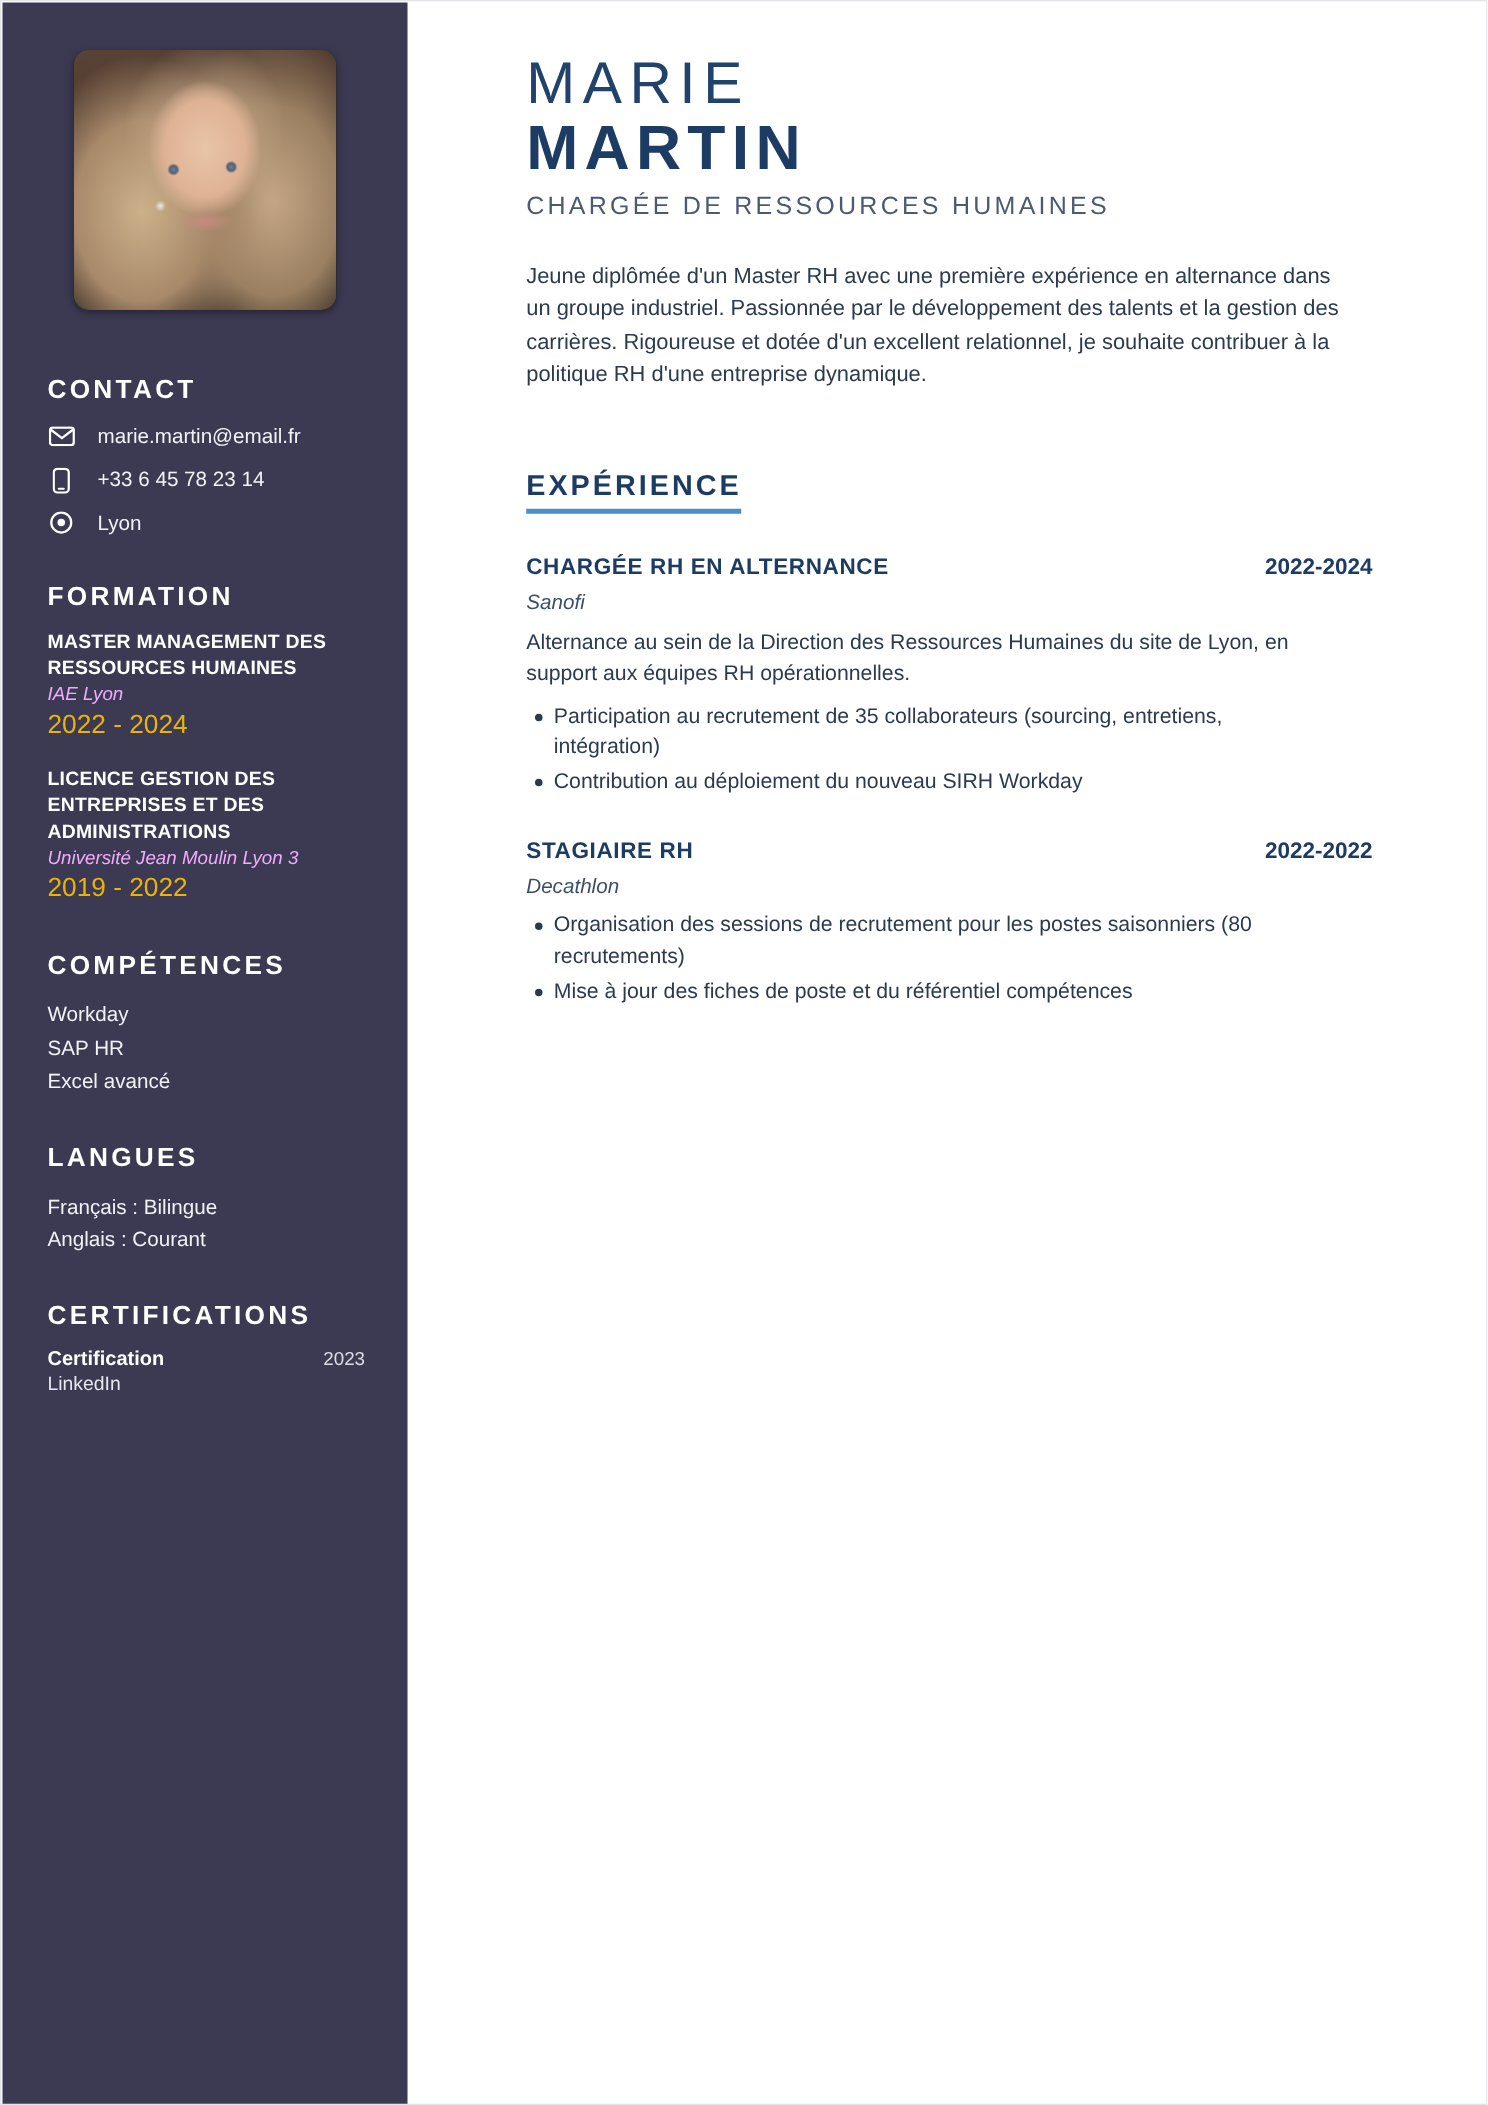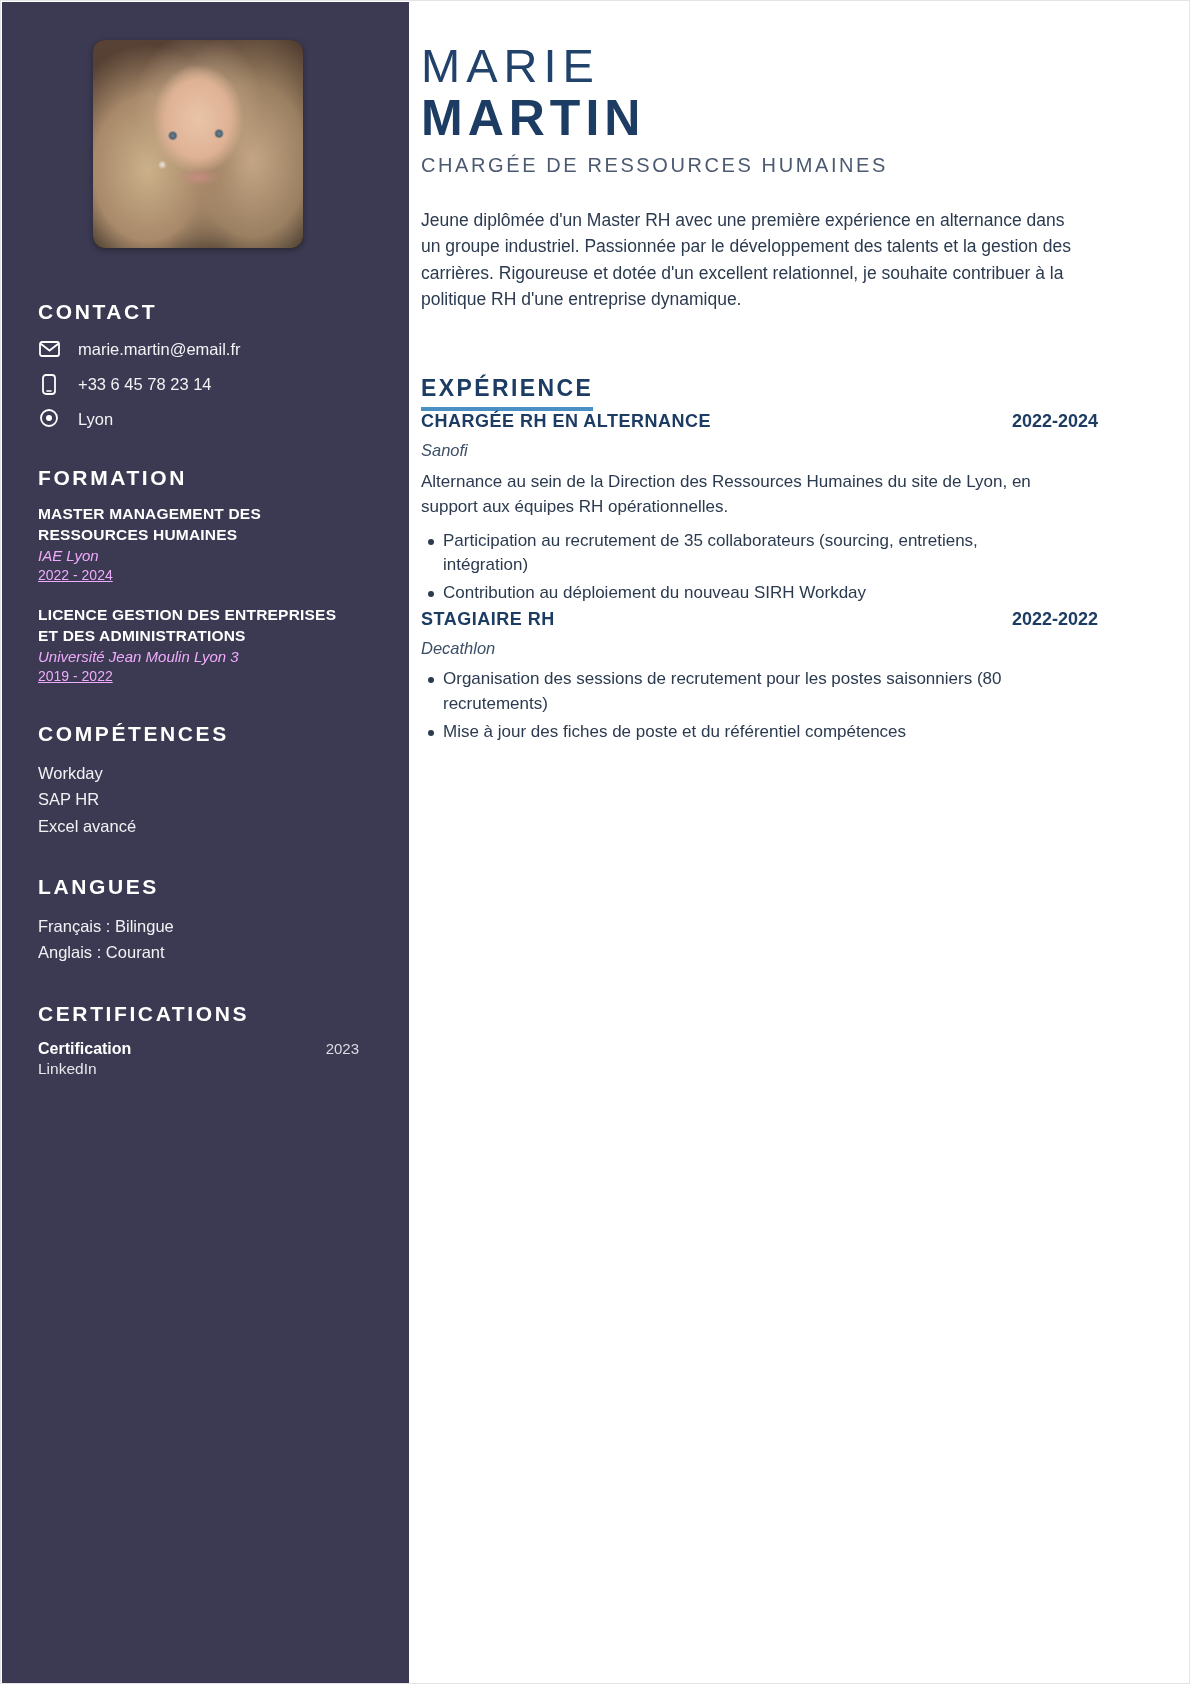--- a/index.html
+++ b/index.html
@@ -20,25 +20,25 @@
     box-sizing: border-box;
     border: 1px solid #e3e3e8;
     overflow: hidden;
   }
 
   
   .sidebar {
     position: absolute;
     left: 1px;
     top: 1px;
-    width: 407px;
+    width: 324px;
     height: 1682px;
     background: #3b3a52;
     box-sizing: border-box;
-    padding: 0 16px 0 0;
+    padding: 0 0 0 0;
     color: #ffffff;
   }
 
   .photo-wrap {
     margin: 38px auto 0 auto;
     width: 210px;
     height: 208px;
     border-radius: 12px;
     overflow: hidden;
     box-shadow: 0 2px 6px rgba(0,0,0,0.35);
@@ -107,24 +107,23 @@
     letter-spacing: .2px;
   }
   .edu-school {
     font-size: 15px;
     font-style: italic;
     color: #f0abfc;
     line-height: 1.32;
     margin-top: 1px;
   }
   .edu-dates {
-    font-size: 14px;
-    color: #f0abfc;
+    font-size: 21px;
+    color: #eab308;
     line-height: 1.35;
-    text-decoration: underline;
   }
 
   .s-line {
     font-size: 16.5px;
     color: #f2f2f5;
     line-height: 1.6;
   }
 
   .cert-item { margin-top: 2px; }
   .cert-top {
@@ -192,21 +191,21 @@
     display: inline-block;
     font-size: 23px;
     font-weight: 700;
     letter-spacing: 2.4px;
     color: #1d3c63;
     border-bottom: 4px solid #4a90c4;
     padding-bottom: 5px;
     margin-top: 44px;
   }
 
-  .job { }
+  .job { margin-top: 32px; }
   .job-head {
     display: flex;
     justify-content: space-between;
     align-items: baseline;
     gap: 18px;
   }
   .job-role {
     font-size: 18px;
     font-weight: 700;
     letter-spacing: .5px;

